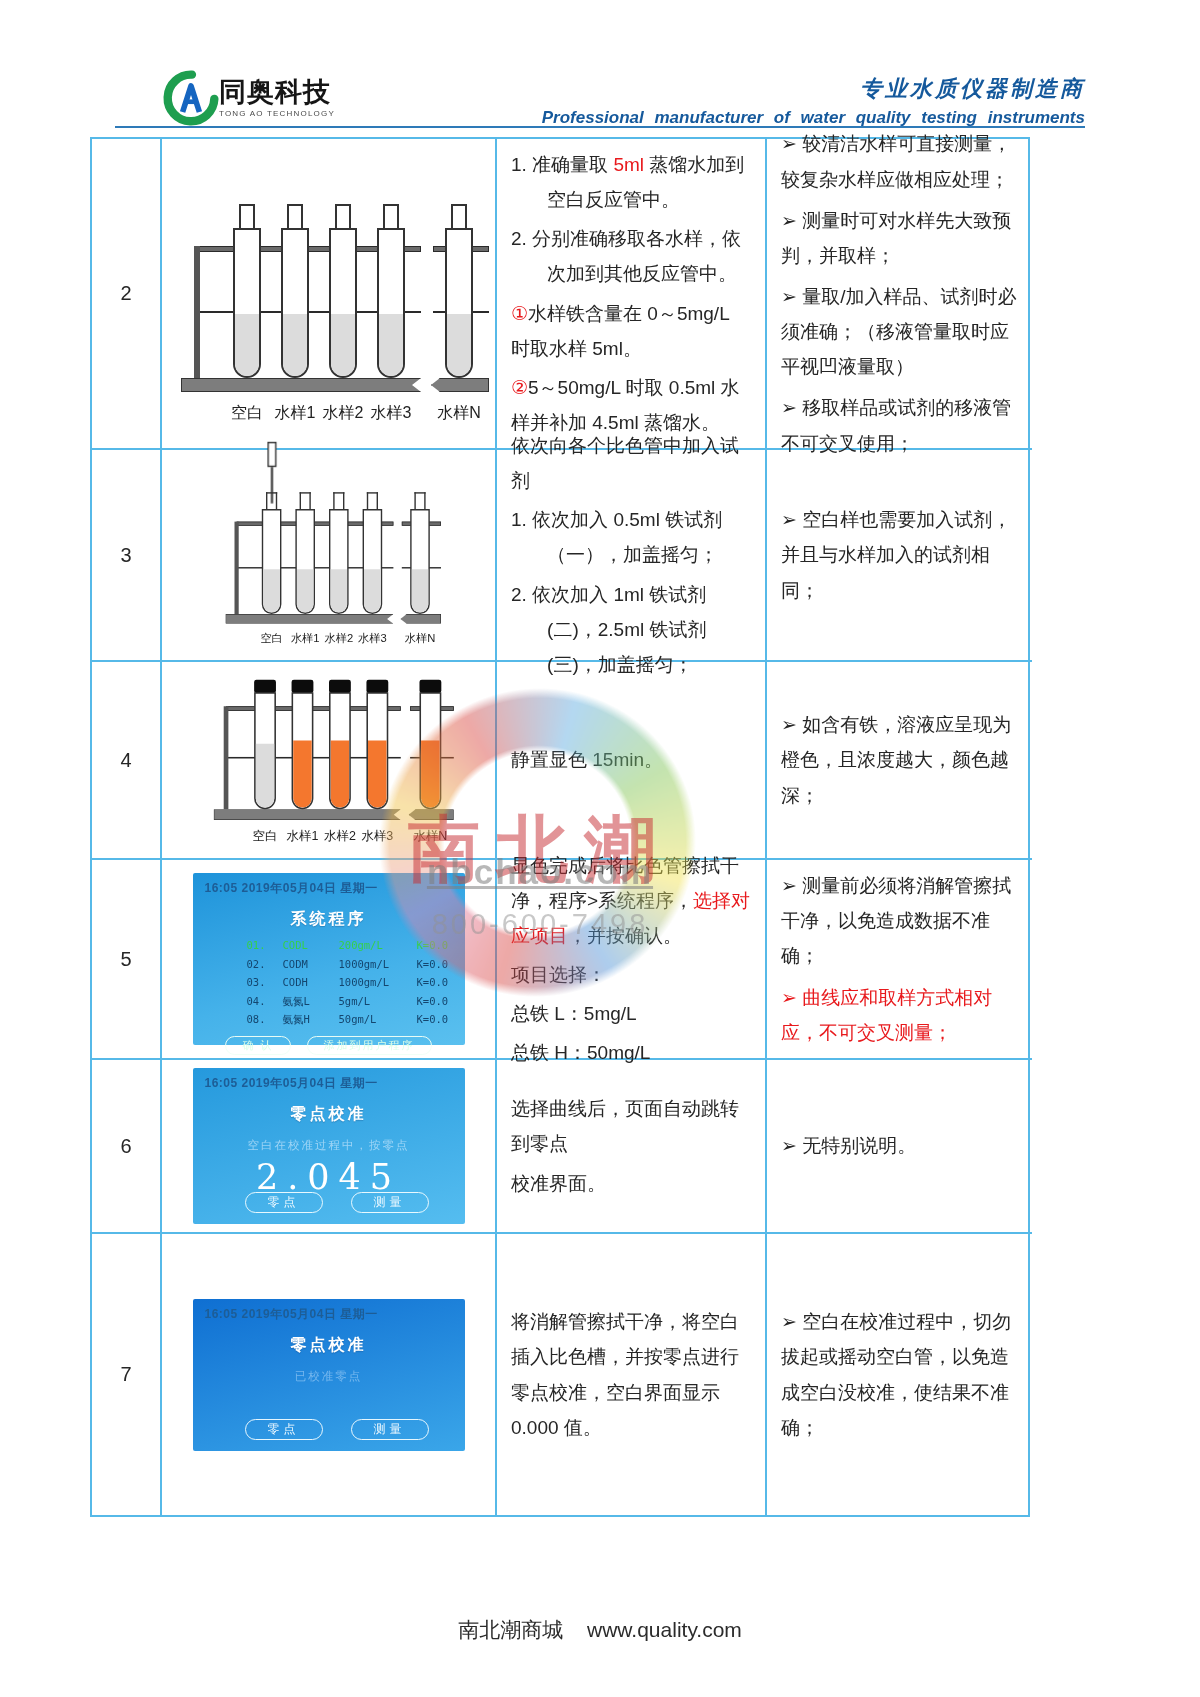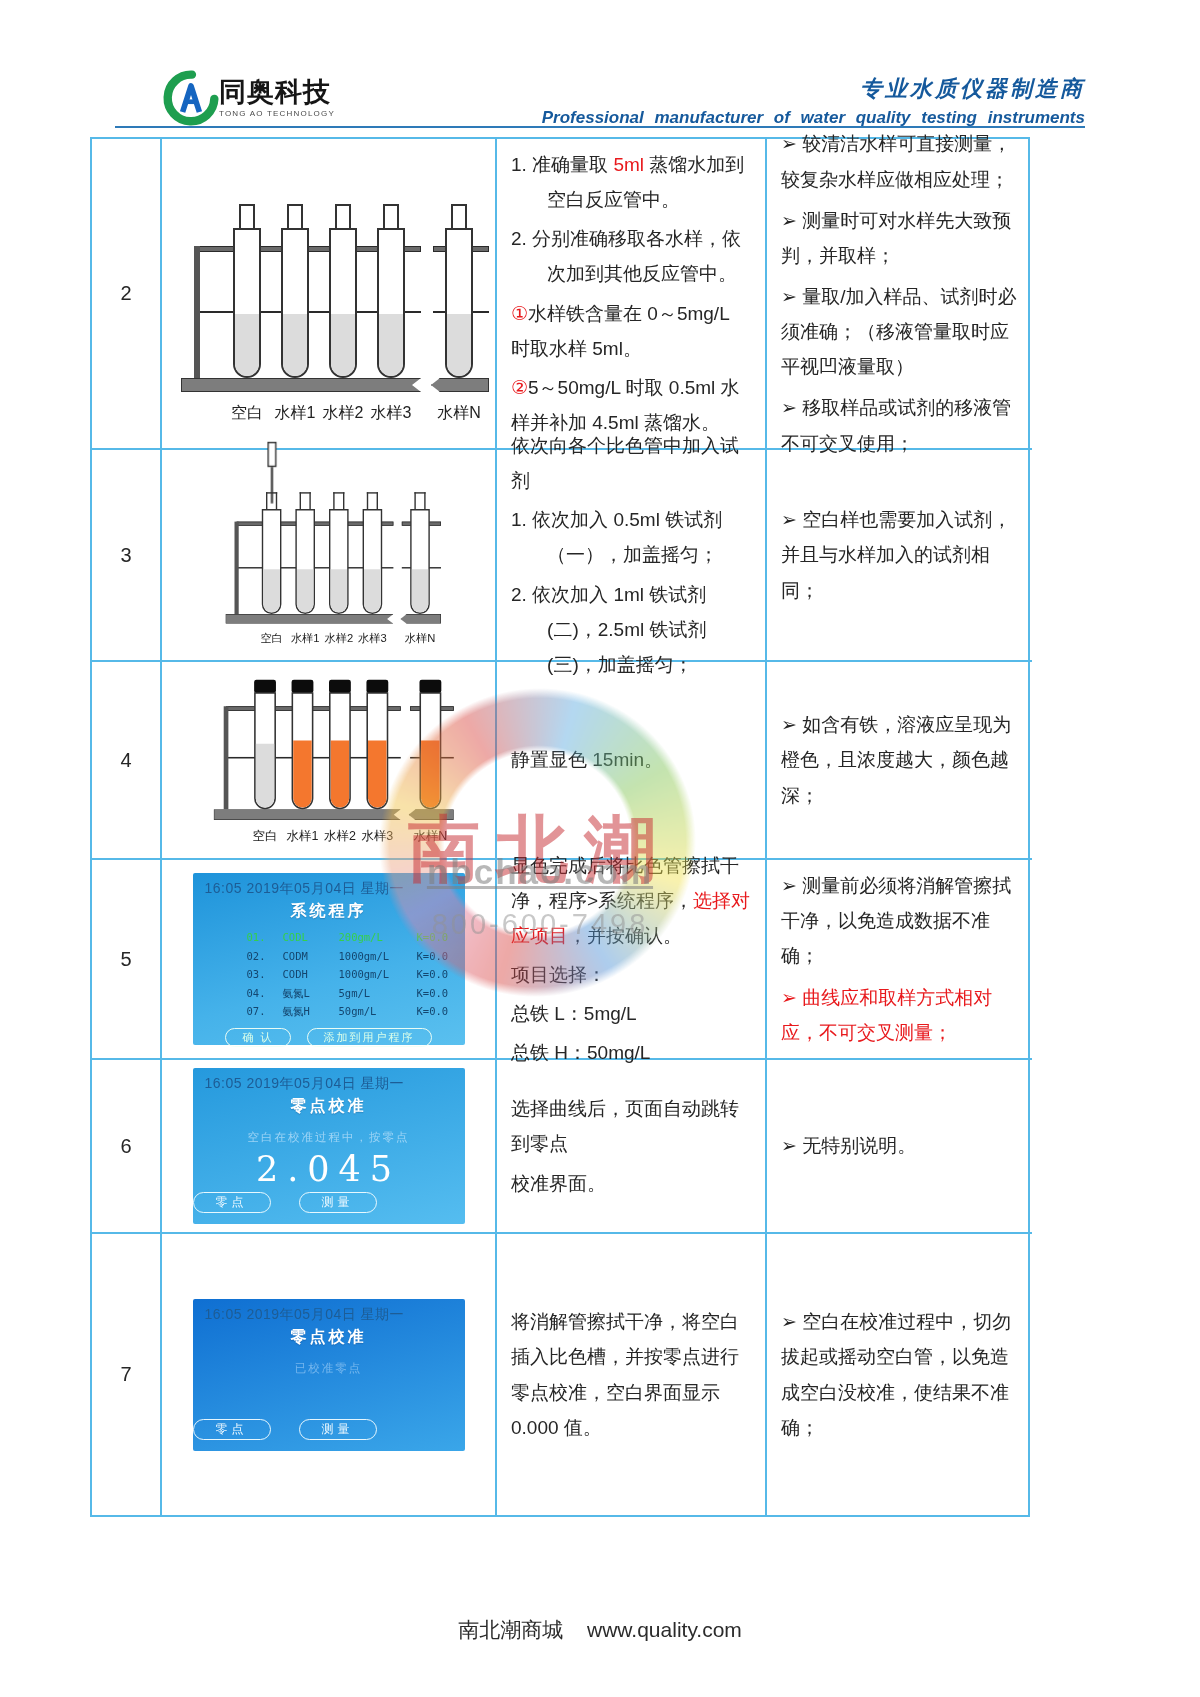--- a/index.html
+++ b/index.html
@@ -58,31 +58,31 @@
   .tlabel{position:absolute;bottom:14px;width:64px;text-align:center;font-size:16px;color:#222;z-index:3;}
   .pipette{position:absolute;left:62px;top:-56px;width:32px;height:90px;z-index:4;}
   .pip-barrel{width:13px;height:36px;margin:0 auto;border:2px solid #333;background:#fff;}
   .pip-tip{width:3px;height:52px;margin:0 auto;background:#333;}
 
   
   .screen{position:relative;width:272px;color:#fff;padding:7px 12px;border-radius:2px;}
   .bgA{height:172px;background:linear-gradient(165deg,#1e93da 0%,#45b2ea 60%,#5ac0ef 100%);}
   .bgB{height:156px;background:linear-gradient(165deg,#2599dd 0%,#55bdf0 100%);}
   .bgC{height:152px;background:linear-gradient(165deg,#0f6fd2 0%,#3aa6e9 100%);}
-  .st{font-size:14px;color:#1d5d96;letter-spacing:.5px;}
-  .sc-title{text-align:center;font-size:16px;font-weight:bold;letter-spacing:3px;margin-top:3px;text-shadow:0 1px 1px rgba(0,40,90,.25);}
+  .st{font-size:12px;color:#1d5d96;letter-spacing:.5px;font-weight:bold;}
+  .sc-title{text-align:center;font-size:16px;font-weight:bold;letter-spacing:3px;margin-top:12px;text-shadow:0 1px 1px rgba(0,40,90,.25);}
   .sys-list{margin-top:6px;font-family:"DejaVu Sans Mono","Liberation Mono",monospace;font-size:10.5px;line-height:18.5px;color:#14466f;}
   .sys-row{display:grid;grid-template-columns:36px 56px 78px auto;padding-left:42px;}
   .sys-row.grn{color:var(--green_item);}
   .sc-btns{display:flex;justify-content:center;gap:16px;margin-top:7px;}
   .pill{border:1.5px solid rgba(240,255,245,.95);border-radius:12px;padding:1px 16px;font-size:11px;color:#dcffe9;letter-spacing:2px;white-space:nowrap;}
   .hint{text-align:center;font-size:11.5px;margin-top:13px;color:rgba(215,238,255,.62);letter-spacing:2px;}
   .bgC .hint{color:rgba(195,228,255,.5);}
   .val{text-align:center;font-family:"DejaVu Serif","Liberation Serif",serif;font-size:35px;letter-spacing:9px;margin-top:4px;color:#fff;}
-  .zero-btns{position:absolute;left:0;right:0;bottom:11px;display:flex;gap:28px;}
+  .zero-btns{position:absolute;left:16px;right:0;bottom:11px;display:flex;justify-content:center;gap:28px;}
   .zpill{border:1.5px solid rgba(240,252,255,.95);border-radius:12px;padding:1px 0;width:78px;text-align:center;font-size:12px;color:#eef9ff;letter-spacing:4px;}
 
   
   .wm{position:absolute;left:330px;top:650px;width:420px;height:430px;pointer-events:none;z-index:5;}
   .wm-ring{position:absolute;left:35px;top:25px;width:345px;height:335px;border-radius:50%;
     background:conic-gradient(from 210deg,#d8403a,#e589b8,#f0c040,#d8403a,#58a8e0,#7cc24e,#f2e14b,#4a90d8,#d8403a);
     -webkit-mask:radial-gradient(closest-side,transparent 54%,#000 58%,#000 86%,transparent 92%);
     mask:radial-gradient(closest-side,transparent 54%,#000 58%,#000 86%,transparent 92%);
     opacity:.45;filter:blur(1.5px);transform:rotate(-15deg);}
   .wm-brand{position:absolute;left:0;right:0;top:152px;text-align:center;font-size:72px;font-weight:bold;
@@ -316,21 +316,21 @@
             <span>1000gm/L</span>
             <span>K=0.0</span>
           </div>
         <div class="sys-row">
             <span>04.</span>
             <span>氨氮L</span>
             <span>5gm/L</span>
             <span>K=0.0</span>
           </div>
         <div class="sys-row">
-            <span>07.</span>
+            <span>08.</span>
             <span>氨氮H</span>
             <span>50gm/L</span>
             <span>K=0.0</span>
           </div>
       </div>
       <div class="sc-btns">
         <span class="pill">确 认</span>
         <span class="pill">添加到用户程序</span>
       </div>
     </div>

